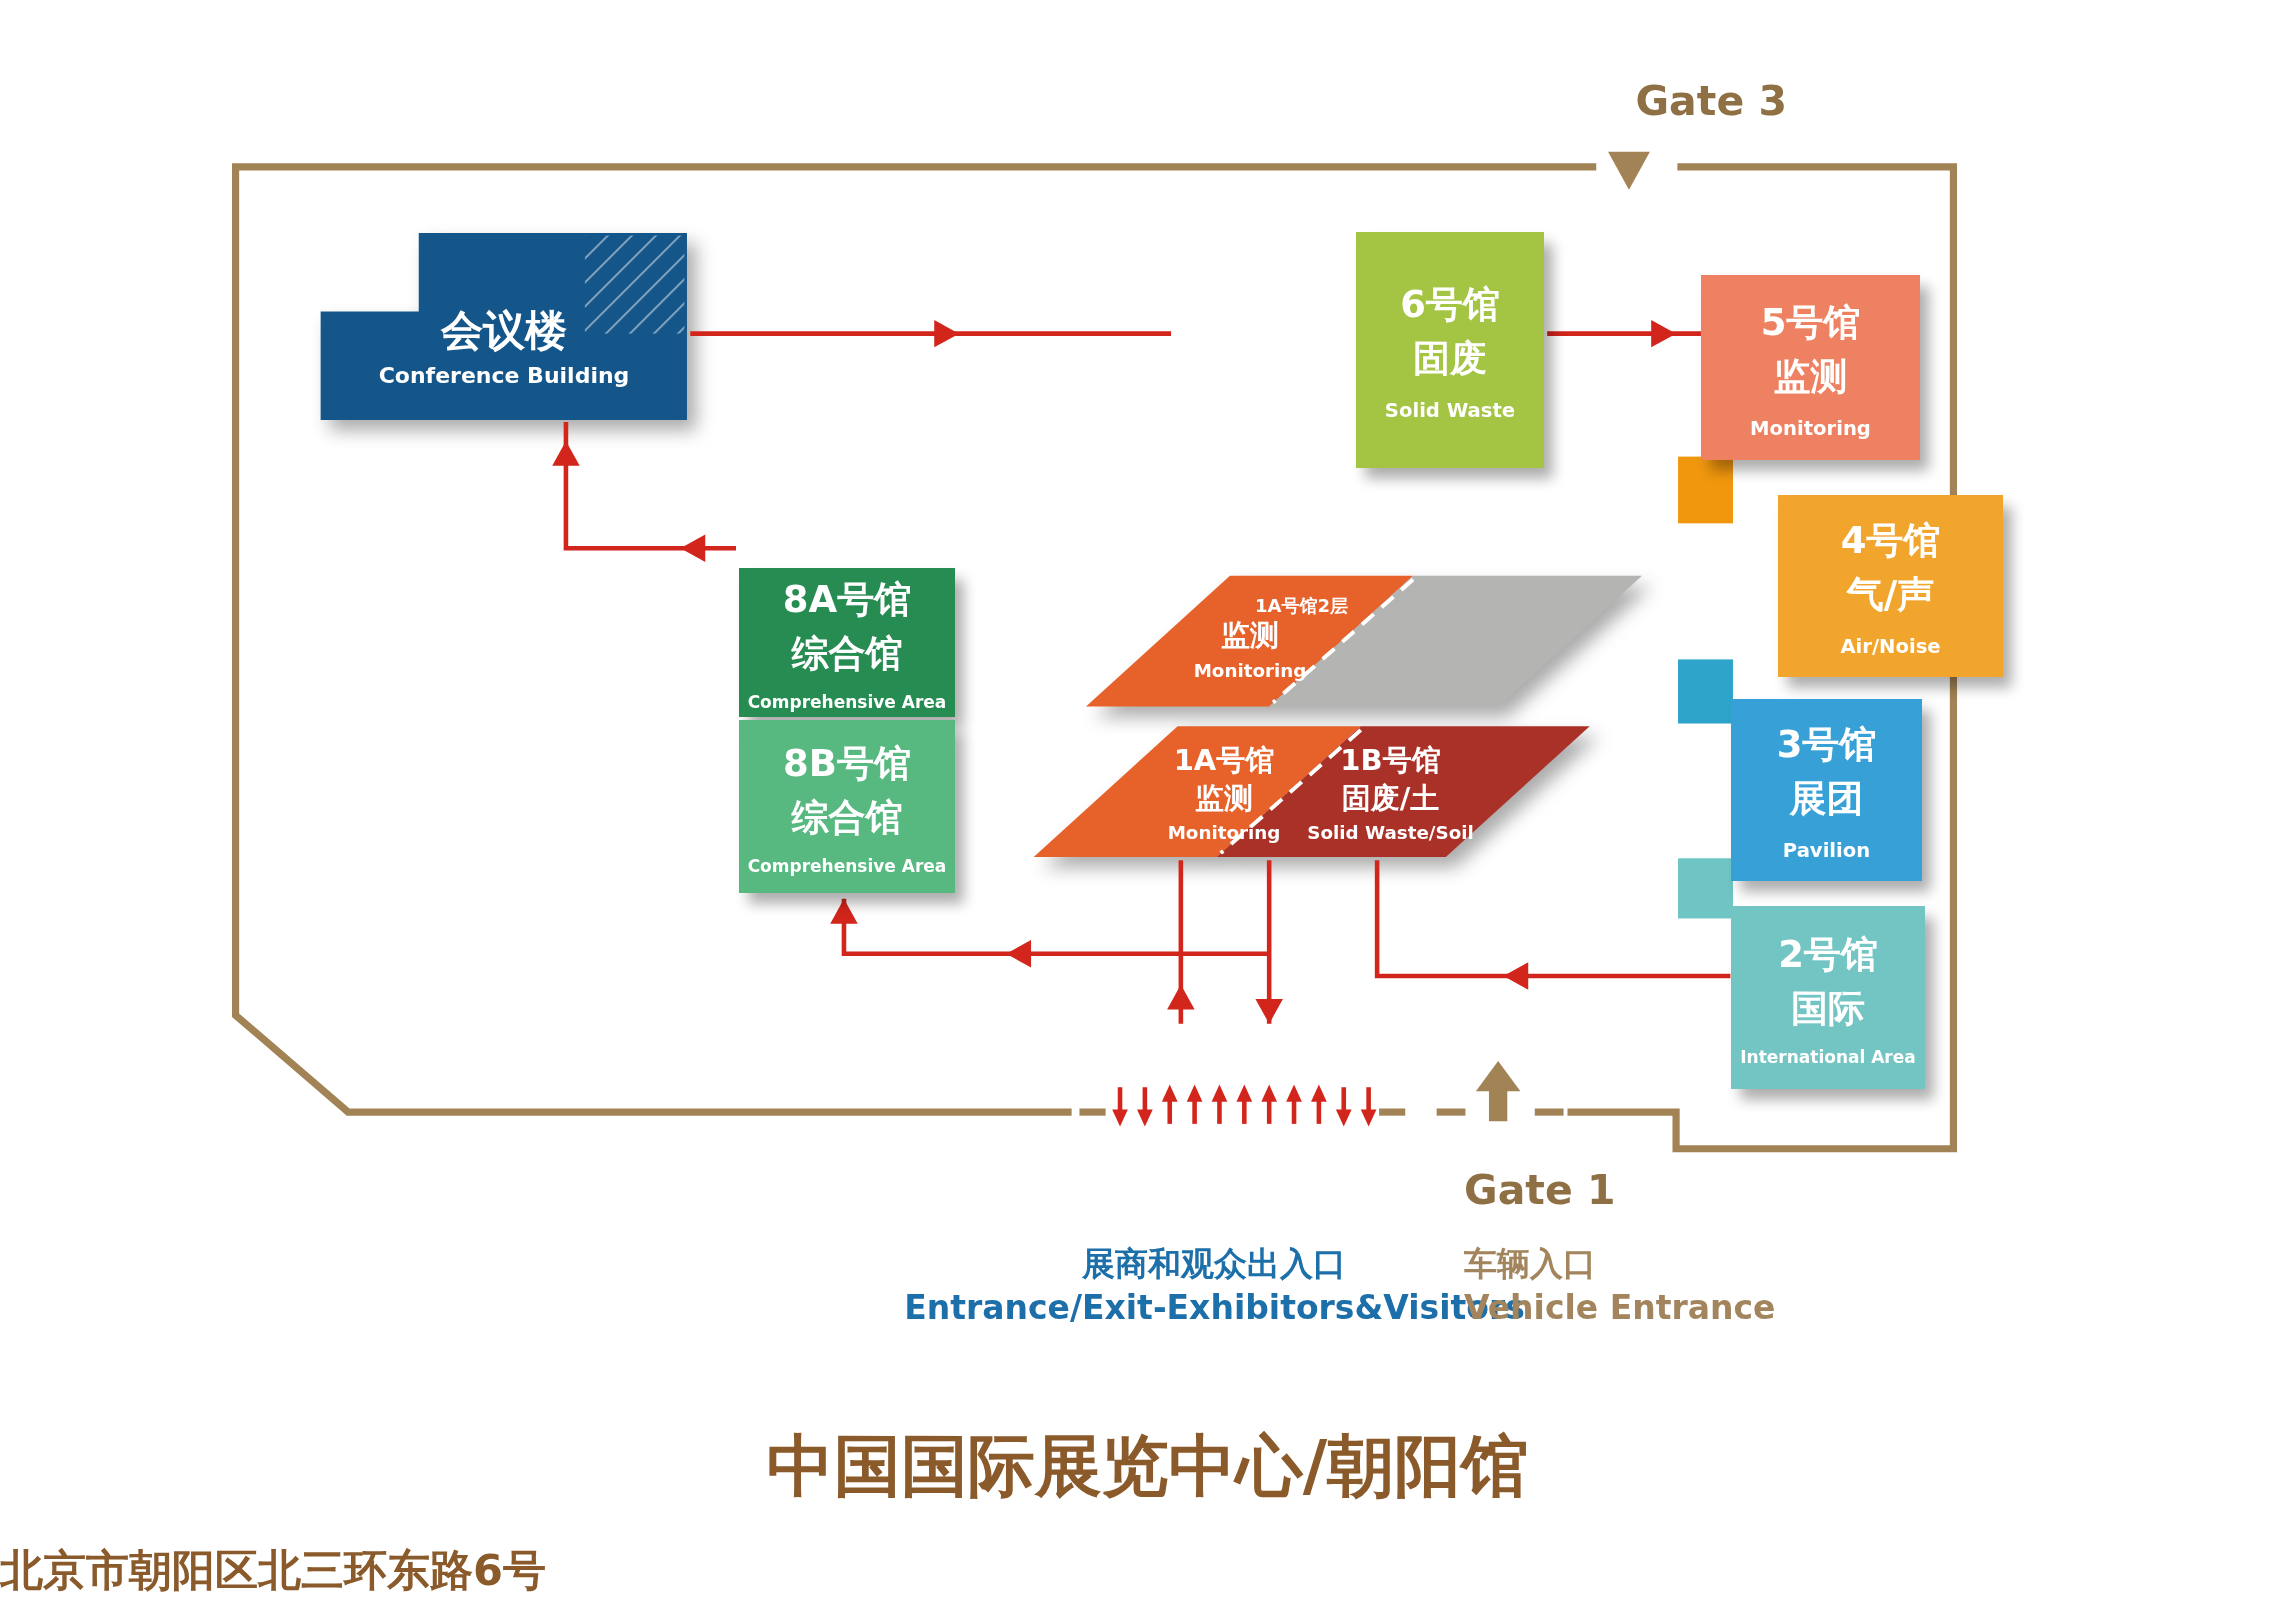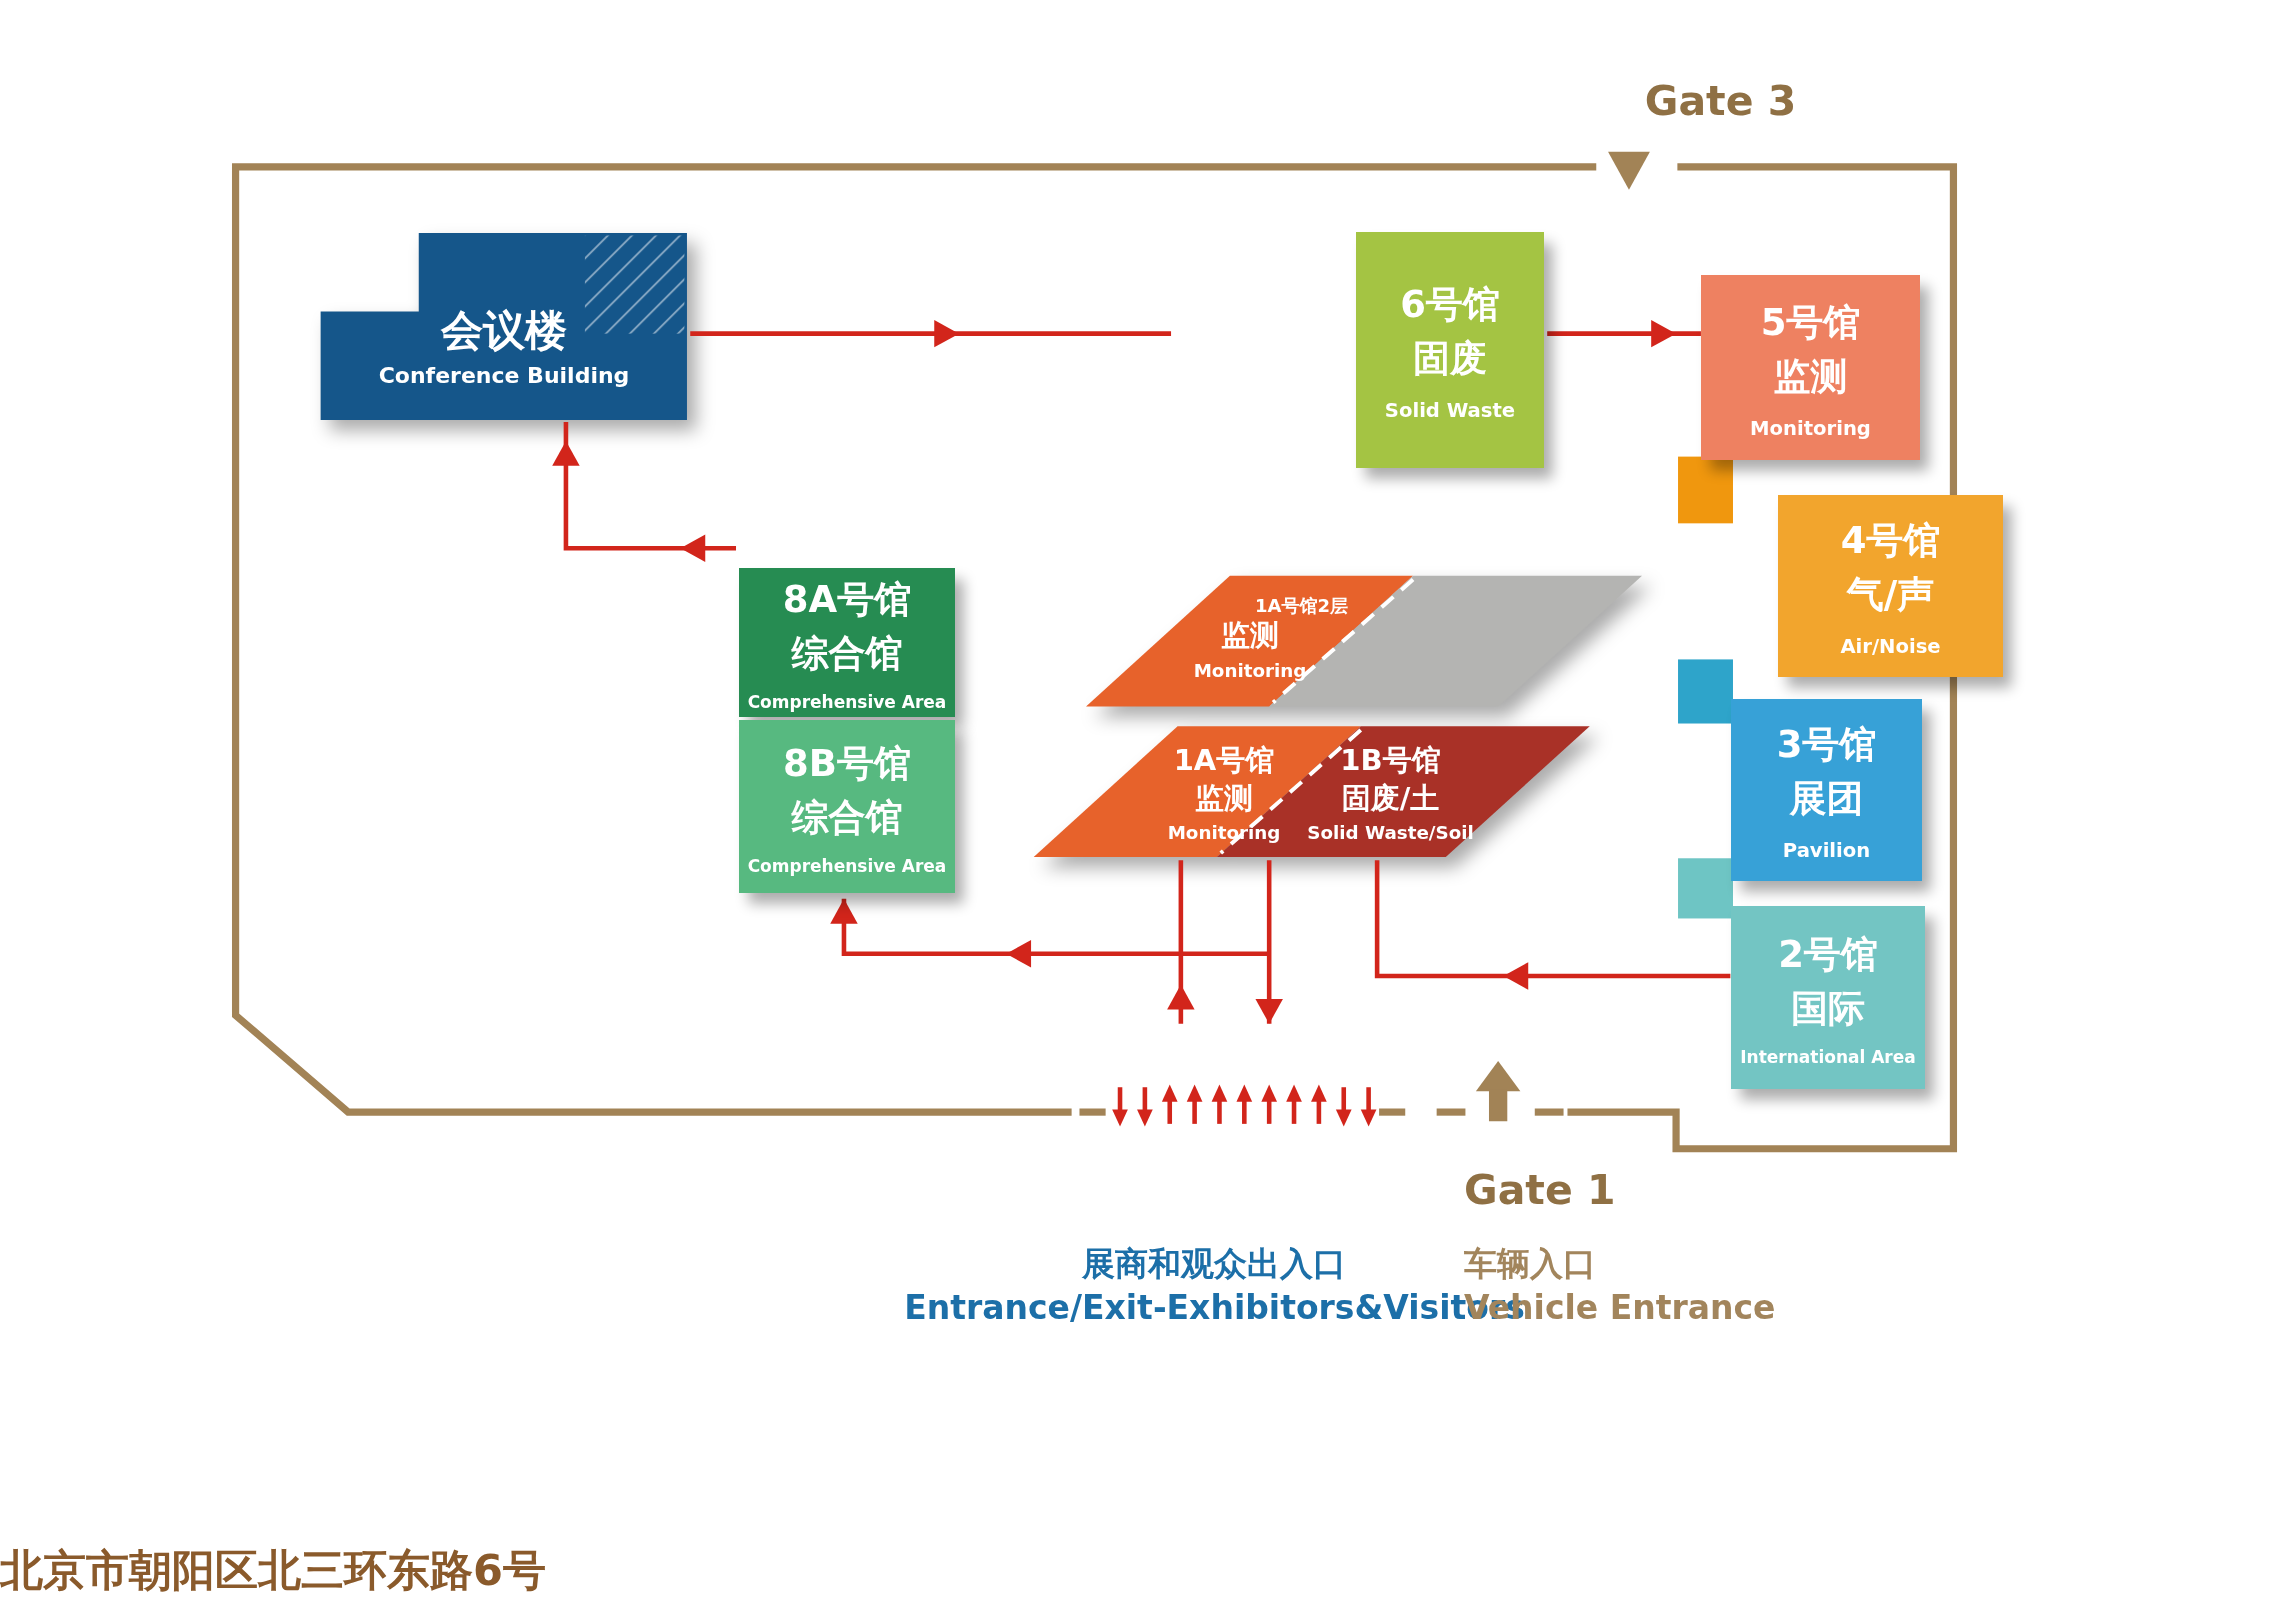--- a/index.html
+++ b/index.html
@@ -189,24 +189,25 @@
     <div class="p-l2">监测</div>
     <div class="p-l3">Monitoring</div>
   </div>
 
   <div class="p-text" style="left:1289px;top:742px;width:203px;">
     <div class="p-l2">1B号馆</div>
     <div class="p-l2">固废/土</div>
     <div class="p-l3">Solid Waste/Soil</div>
   </div>
 
-  <div class="gate-label" style="left:1616px;top:77px;width:209px;text-align:center;">Gate 3</div>
+  <div class="gate-label" style="left:1578px;top:77px;width:209px;text-align:right;">Gate 3</div>
   <div class="gate-label" style="left:1464px;top:1166px;width:209px;">Gate 1</div>
 
   <div class="blue-label" style="left:1011px;top:1242px;width:406px;">展商和观众出入口</div>
   <div class="blue-label" style="left:874px;top:1288px;width:681px;">Entrance/Exit-Exhibitors&amp;Visitors</div>
   <div class="brown-label" style="left:1464px;top:1242px;width:458px;">车辆入口</div>
   <div class="brown-label" style="left:1464px;top:1288px;width:458px;">Vehicle Entrance</div>
 
+  <div class="map-title">中国国际展览中心/朝阳馆</div>
   <div class="map-subtitle">北京市朝阳区北三环东路6号</div>
 
 </div>
 
 
 </body></html>

